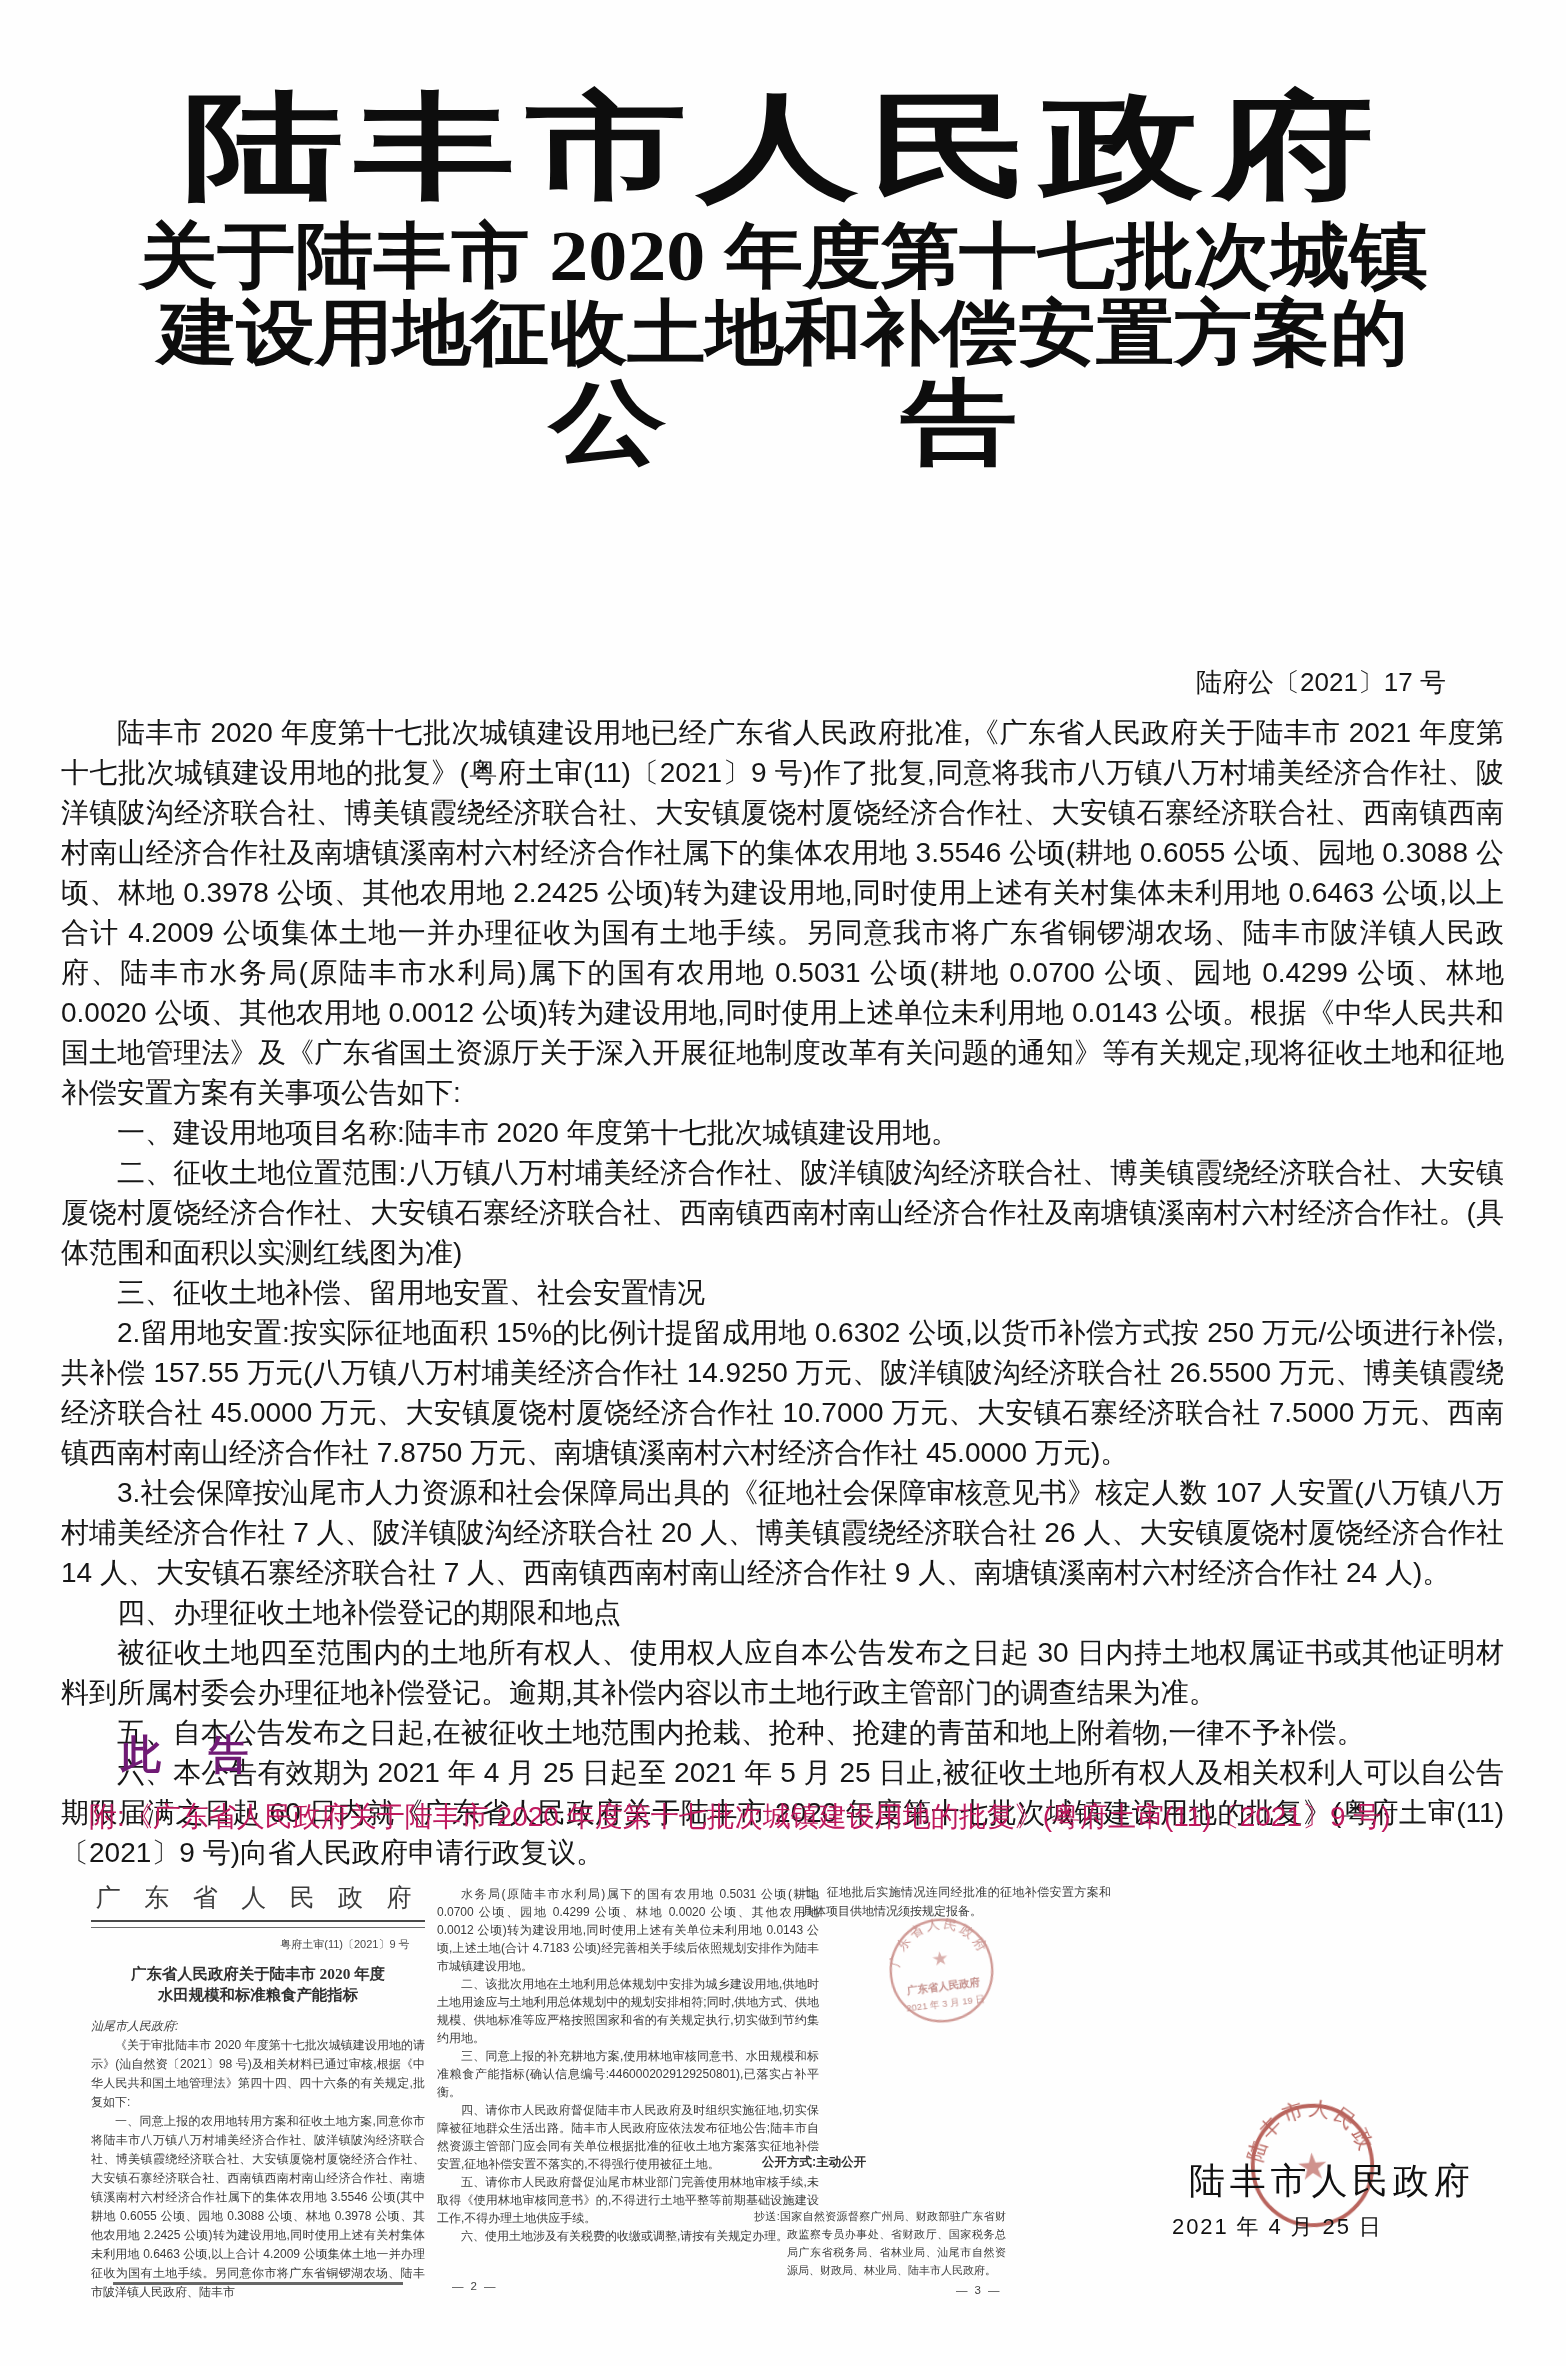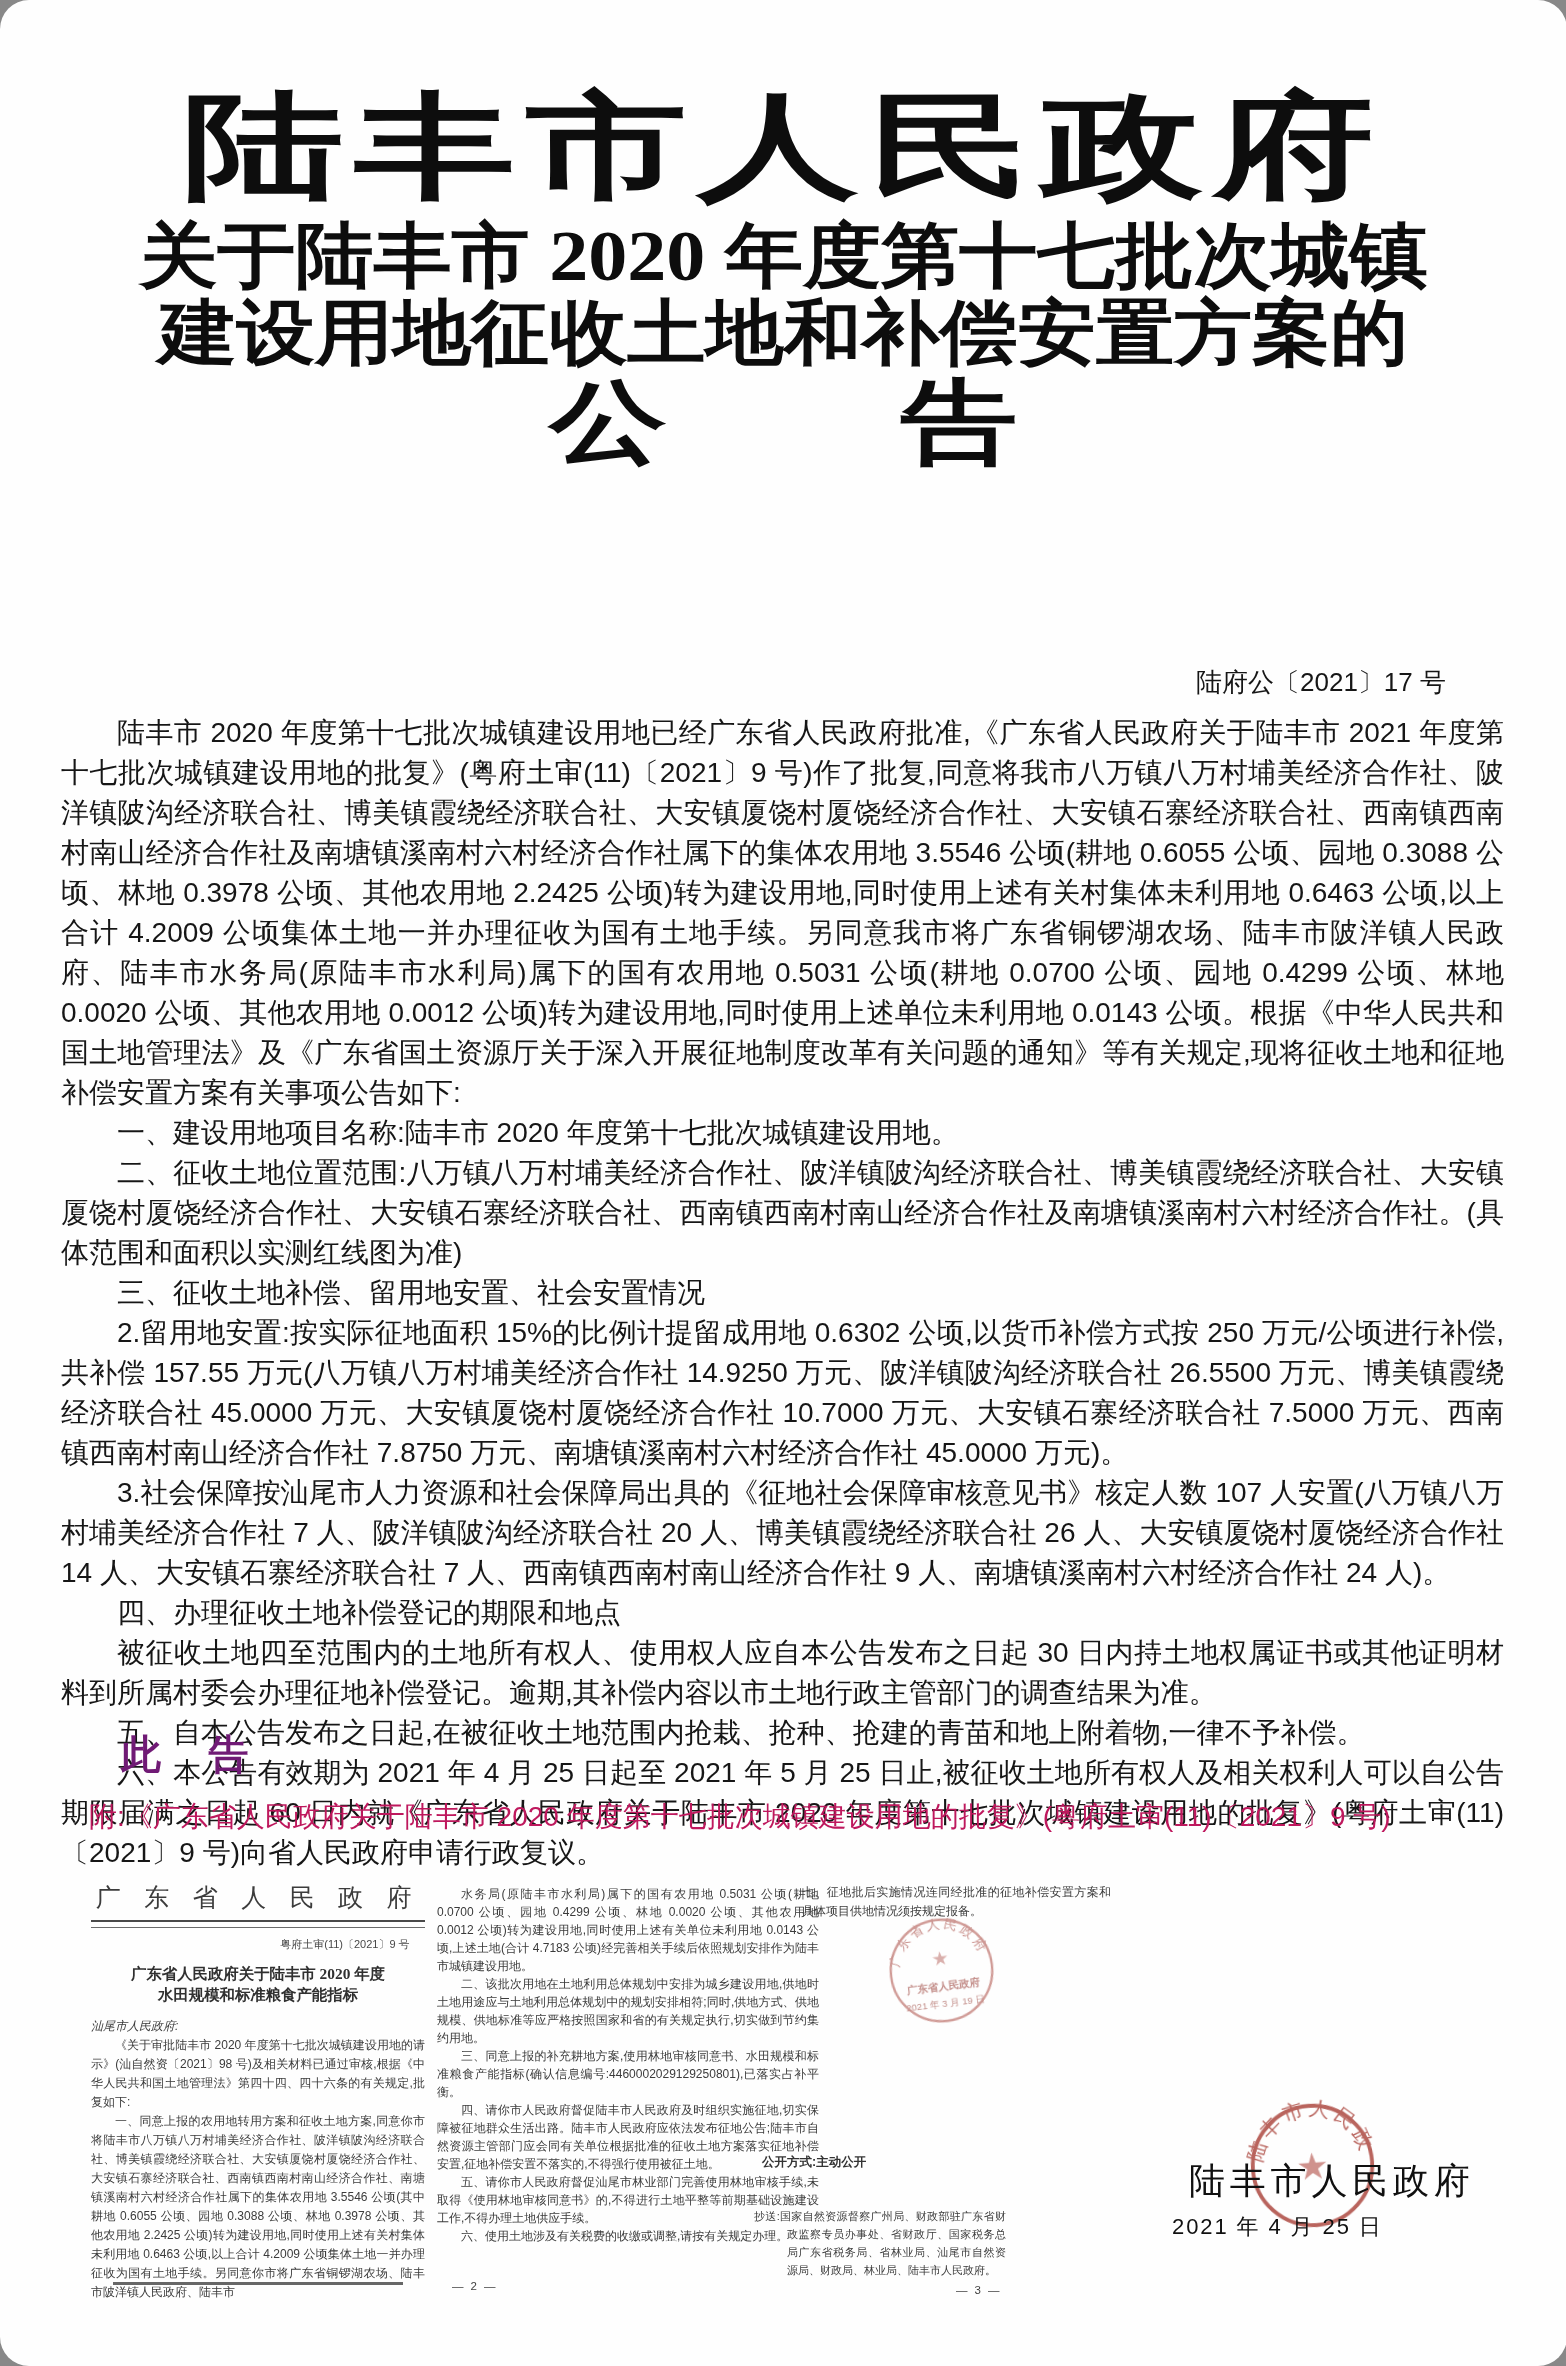--- a/index.html
+++ b/index.html
@@ -1,17 +1,17 @@
 <!DOCTYPE html>
 <html><head>
 <meta charset="utf-8">
 <style>
   html,body{margin:0;padding:0;background:#888;}
   .page{position:relative;width:1567px;height:2366px;background:#fefefe;margin:0 auto;
-        overflow:hidden;color:#141414;font-family:"Liberation Sans","DejaVu Sans",sans-serif;border-radius:29px;}
+        overflow:hidden;color:#141414;font-family:"Liberation Sans","DejaVu Sans",sans-serif;}
   
   .main-title{position:absolute;top:88px;left:0;width:100%;text-align:center;
     font-family:"Liberation Serif","DejaVu Serif",serif;font-weight:bold;font-size:115px;
     line-height:1.05;letter-spacing:7.7px;white-space:nowrap;transform:scaleX(1.40);transform-origin:50% 50%;color:#0d0d0d;}
   .sub-title{position:absolute;left:0;width:100%;text-align:center;
     font-family:"Liberation Serif","DejaVu Serif",serif;font-weight:bold;font-size:71px;line-height:1.05;
     white-space:nowrap;transform:scaleX(1.10);transform-origin:50% 50%;color:#0d0d0d;}
   .sub1{top:219px;} .sub2{top:296px;}
   .gonggao{position:absolute;top:373px;left:0;width:100%;text-align:center;
     font-family:"Liberation Serif","DejaVu Serif",serif;font-weight:bold;font-size:90px;line-height:1.1;

